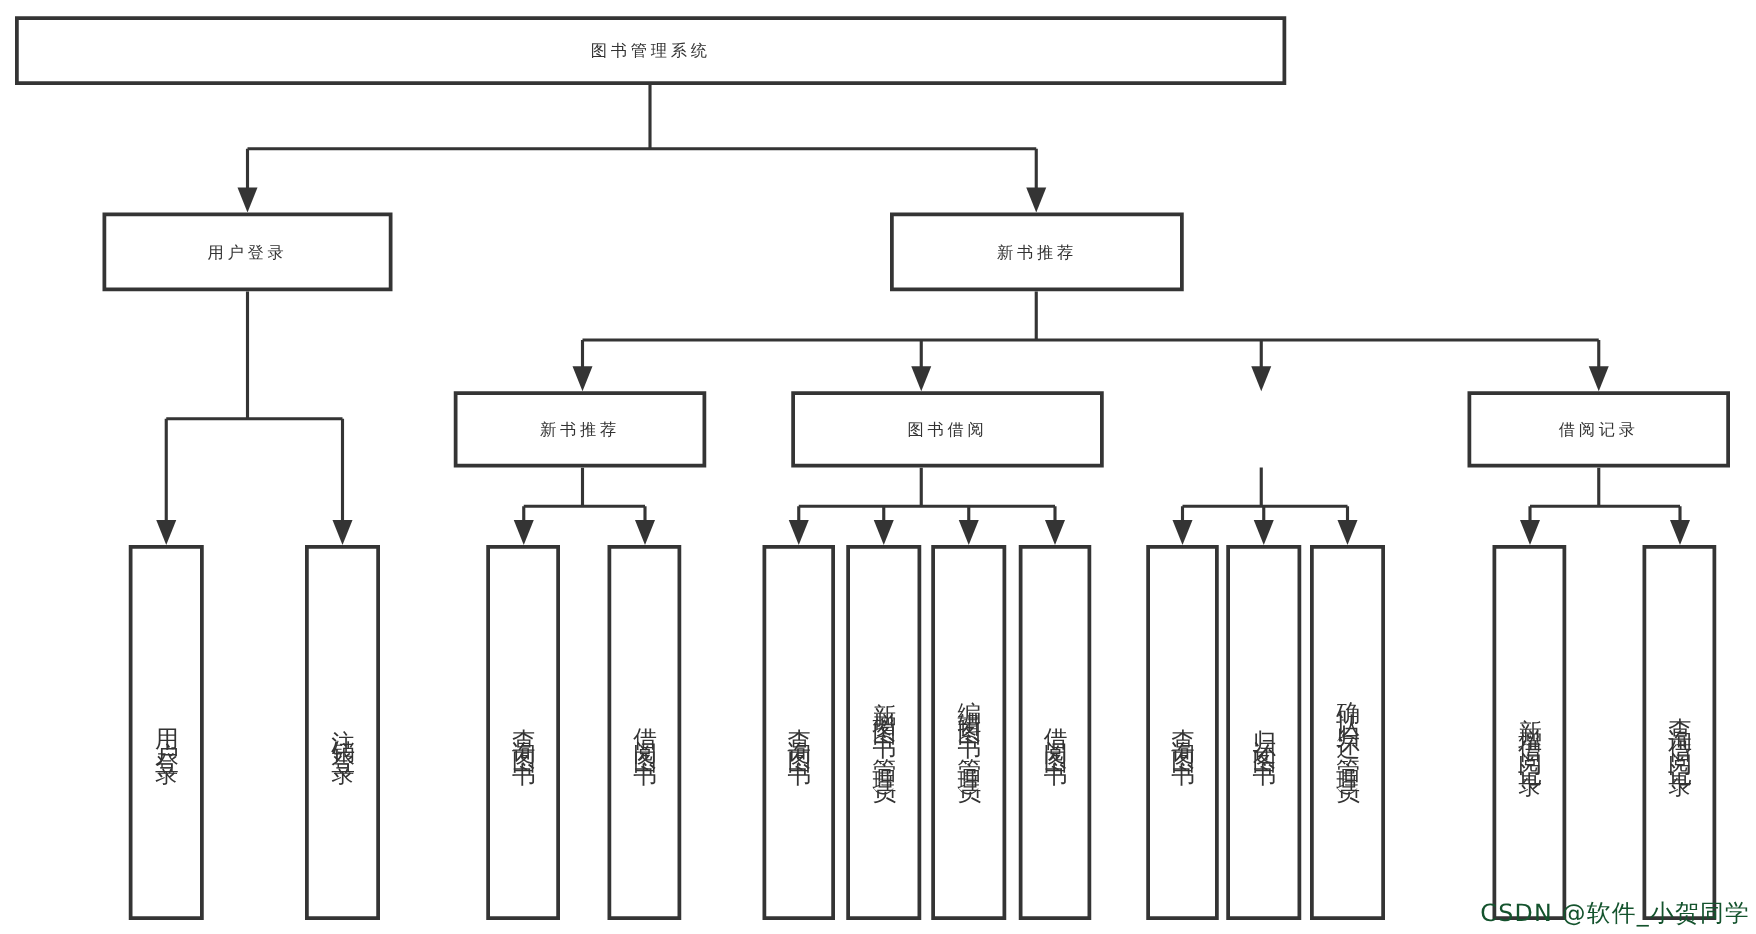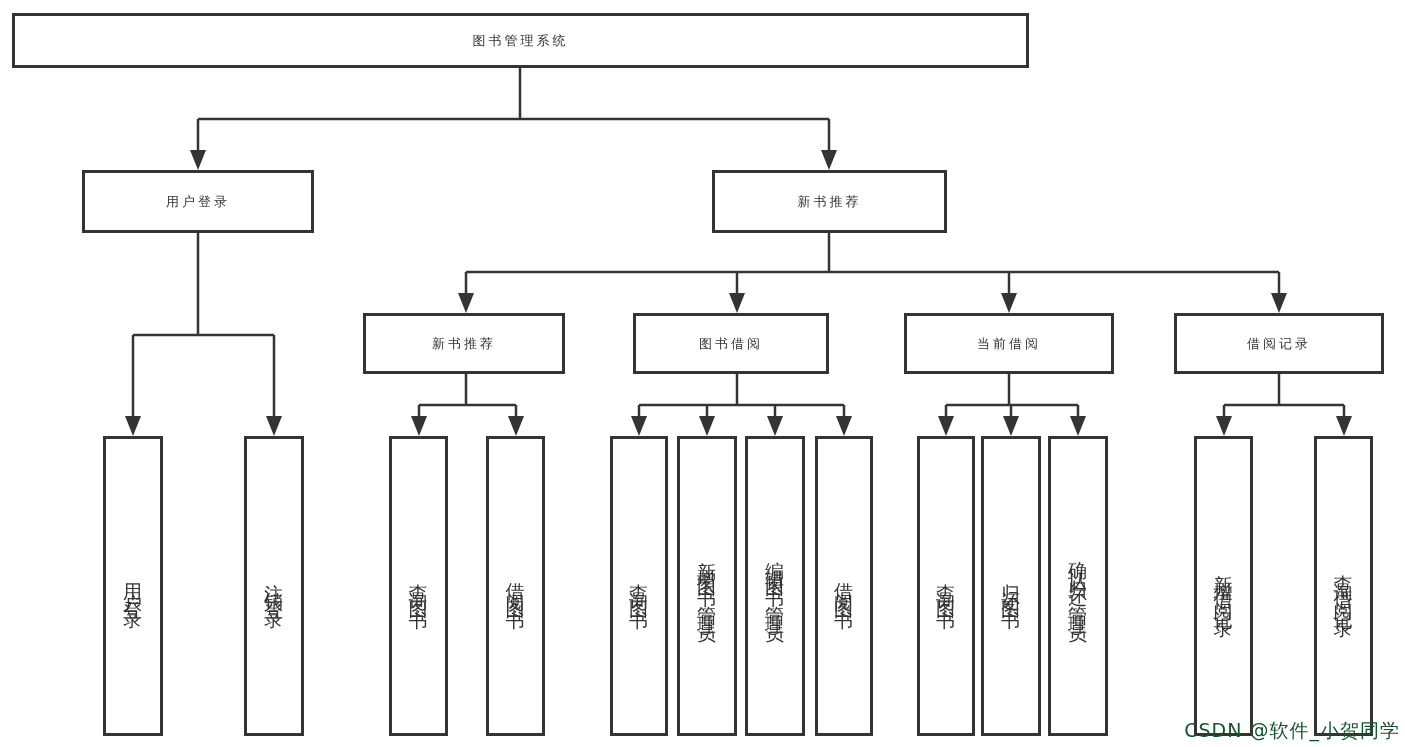--- a/index.html
+++ b/index.html
@@ -107,25 +107,22 @@
   <div class="node hnode" style="left:82px; top:170px; width:232px; height:63px;">
     <span>用户登录</span>
   </div>
   <div class="node hnode" style="left:712px; top:170px; width:235px; height:63px;">
     <span>新书推荐</span>
   </div>
 
   <div class="node hnode" style="left:363px; top:313px; width:202px; height:61px;">
     <span>新书推荐</span>
   </div>
-  <div class="node hnode" style="left:633px; top:313px; width:196px; height:61px;">
+  <div class="node hnode" style="left:633px; top:313px; width:250px; height:61px;">
     <span>图书借阅</span>
-  </div>
-  <div class="node hnode" style="left:904px; top:313px; width:210px; height:61px;">
-    <span>当前借阅</span>
   </div>
   <div class="node hnode" style="left:1174px; top:313px; width:210px; height:61px;">
     <span>借阅记录</span>
   </div>
 
   <div class="node vnode" style="left:103px; top:436px; width:60px; height:300px;">
     <span class="vlabel">用户登录</span>
   </div>
   <div class="node vnode" style="left:244px; top:436px; width:60px; height:300px;">
     <span class="vlabel">注销登录</span>

